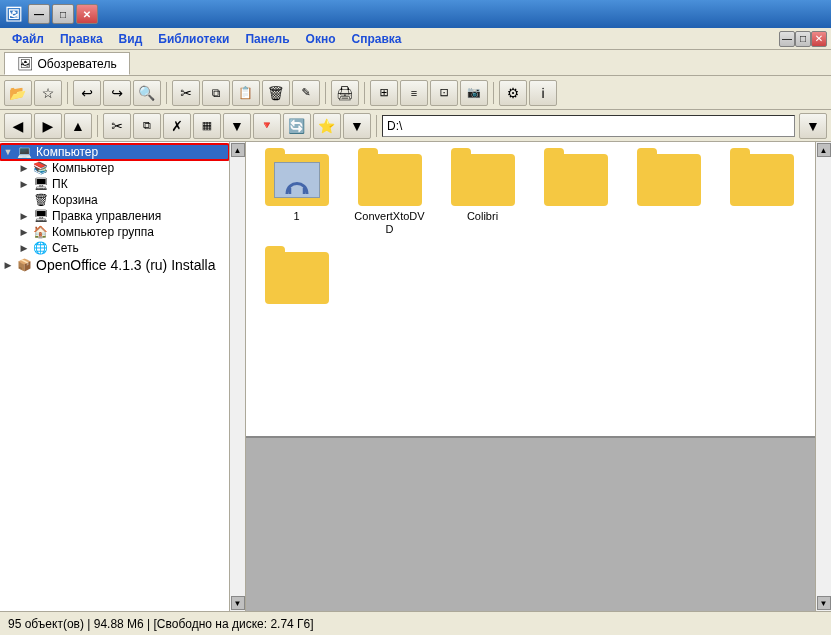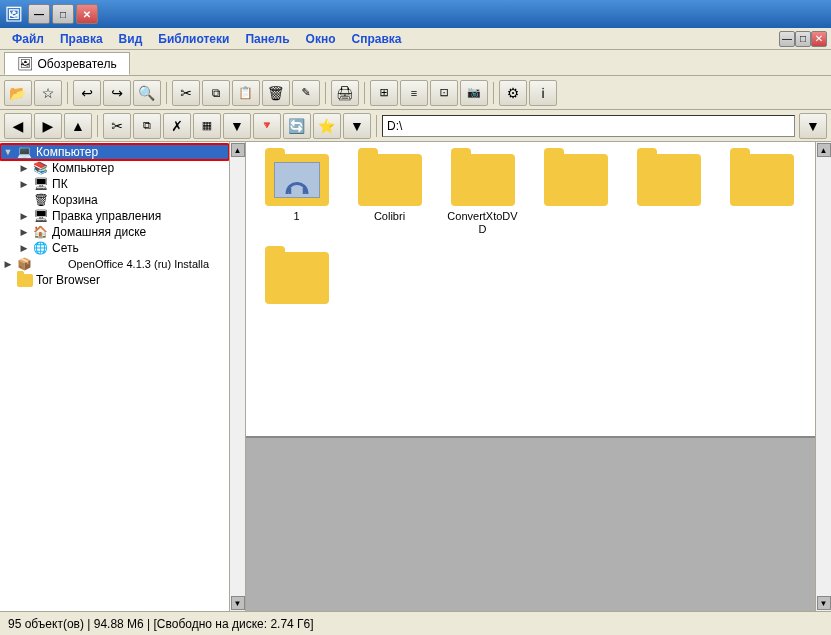--- a/index.html
+++ b/index.html
@@ -402,45 +402,36 @@
       <span class="tree-indent"></span>
       <span class="tree-expand">▶</span>
       <span class="tree-icon">🖥</span>
       <span>Правка управления</span>
     </div>
 
     <div class="tree-item">
       <span class="tree-indent"></span>
       <span class="tree-expand">▶</span>
       <span class="tree-icon">🏠</span>
-      <span>Домашняя диске</span>
+      <span>Компьютер группа</span>
     </div>
 
     <div class="tree-item">
       <span class="tree-indent"></span>
       <span class="tree-expand">▶</span>
       <span class="tree-icon">🌐</span>
       <span>Сеть</span>
     </div>
 
     <div class="tree-item">
       <span class="tree-expand">▶</span>
       <span class="tree-icon">📦</span>
-      <span style="font-size:11px;margin-left:32px;">OpenOffice 4.1.3 (ru) Installa</span>
-    </div>
-
-    <div class="tree-item">
-      <span class="tree-expand" style="visibility:hidden;">▶</span>
-      <span class="tree-icon">
-        <span class="folder-icon" style="display:inline-block; width:16px; height:13px; background:#f5c842; border-radius:0 2px 2px 2px; position:relative;">
-          <span style="position:absolute; top:-3px; left:0; width:7px; height:3px; background:#f5c842; border-radius:2px 2px 0 0; display:block;"></span>
-        </span>
-      </span>
-      <span>Tor Browser</span>
-    </div>
+      <span style="font-size:14px;">OpenOffice 4.1.3 (ru) Installa</span>
+    </div>
+
 
 
     <div style="height:20px;"></div>
   </div>
 
   <div style="width:16px; background:#f0f0f0; border-right:1px solid #aca899; display:flex; flex-direction:column; align-items:center;">
     <div style="width:14px; height:14px; background:#c0c0c0; border:1px solid #888; margin-top:1px; font-size:8px; display:flex; align-items:center; justify-content:center;">▲</div>
     <div style="flex:1; background:#e8e4d8;"></div>
     <div style="width:14px; height:14px; background:#c0c0c0; border:1px solid #888; margin-bottom:1px; font-size:8px; display:flex; align-items:center; justify-content:center;">▼</div>
   </div>
@@ -461,28 +452,28 @@
             </div>
           </div>
           <span class="file-label">1</span>
         </div>
 
 
         <div class="file-item">
           <div style="width:64px; height:52px; background:#f5c842; border-radius:0 4px 4px 4px; position:relative;">
             <span style="position:absolute; top:-6px; left:0; width:20px; height:6px; background:#f5c842; border-radius:4px 4px 0 0; display:block;"></span>
           </div>
+          <span class="file-label">ConvertXtoDVD</span>
+        </div>
+
+        <div class="file-item">
+          <div style="width:64px; height:52px; background:#f5c842; border-radius:0 4px 4px 4px; position:relative;">
+            <span style="position:absolute; top:-6px; left:0; width:20px; height:6px; background:#f5c842; border-radius:4px 4px 0 0; display:block;"></span>
+          </div>
           <span class="file-label">Colibri</span>
-        </div>
-
-        <div class="file-item">
-          <div style="width:64px; height:52px; background:#f5c842; border-radius:0 4px 4px 4px; position:relative;">
-            <span style="position:absolute; top:-6px; left:0; width:20px; height:6px; background:#f5c842; border-radius:4px 4px 0 0; display:block;"></span>
-          </div>
-          <span class="file-label">ConvertXtoDVD</span>
         </div>
 
         <div class="file-item">
           <div style="width:64px; height:52px; background:#f5c842; border-radius:0 4px 4px 4px; position:relative;">
             <span style="position:absolute; top:-6px; left:0; width:20px; height:6px; background:#f5c842; border-radius:4px 4px 0 0; display:block;"></span>
           </div>
           <span class="file-label"></span>
         </div>
 
         <div class="file-item">

